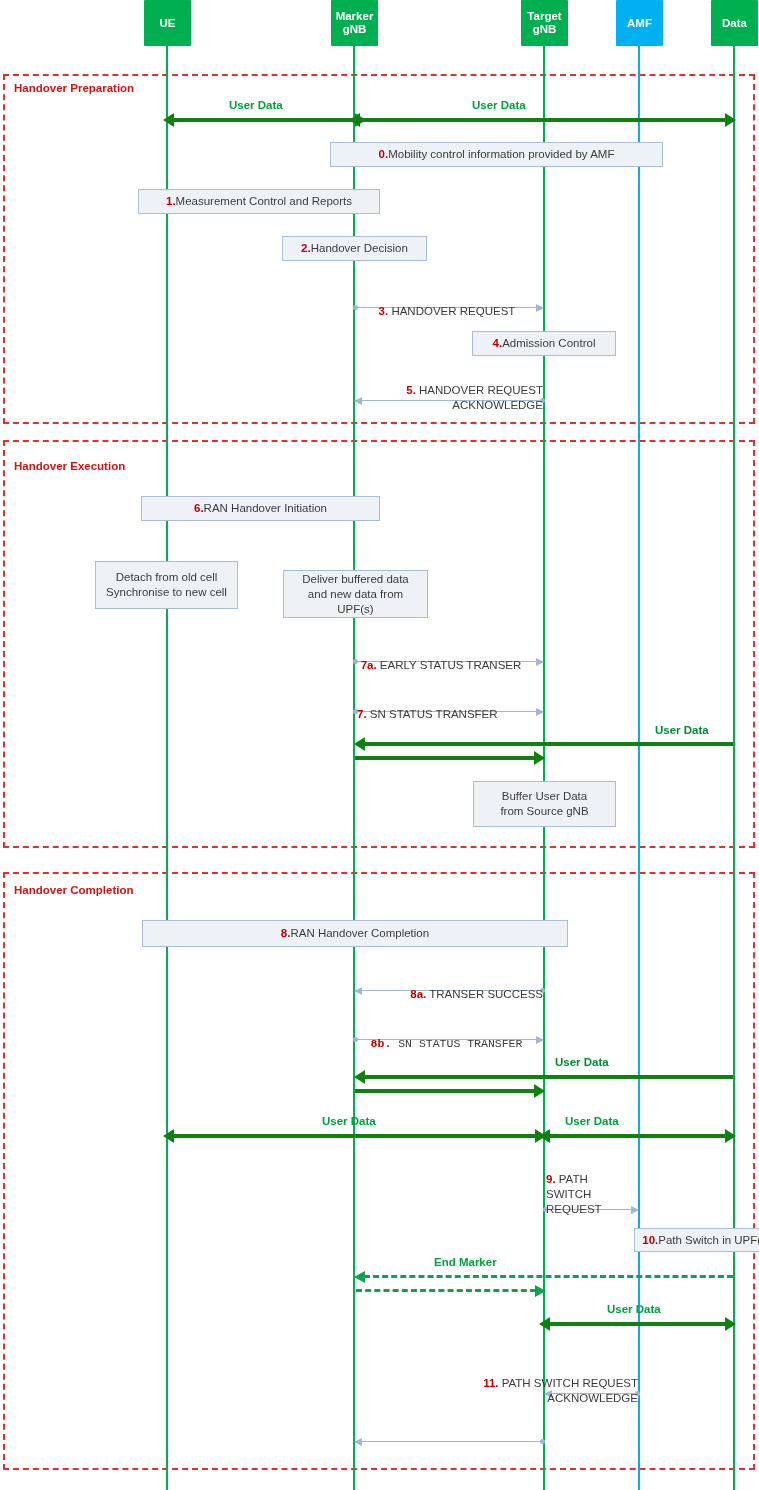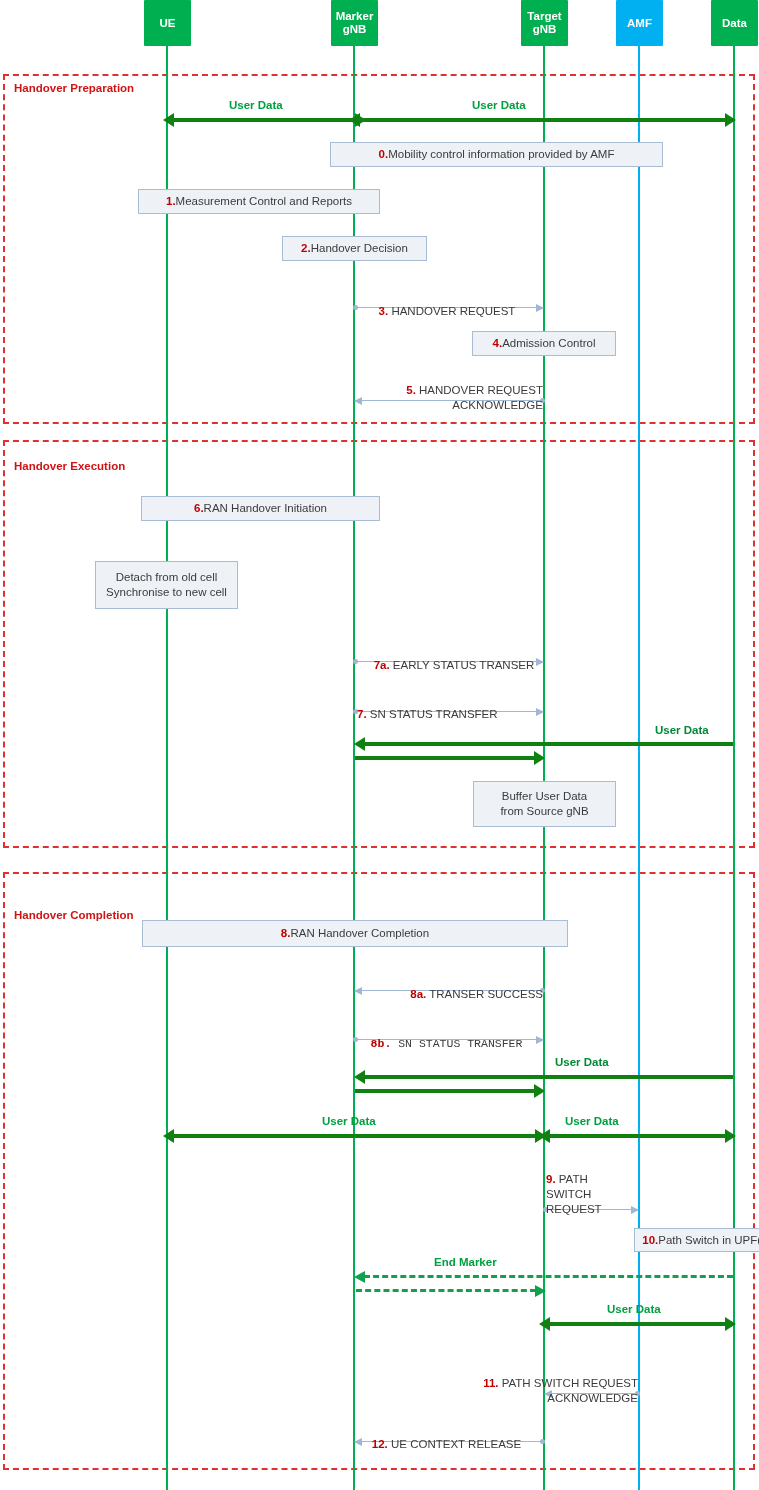--- a/index.html
+++ b/index.html
@@ -85,21 +85,21 @@
 
 <div id="diagram">
 
   <div class="phase" style="top:74px;height:350px;"></div>
   <div class="phase-title" style="left:14px;top:82px;">Handover Preparation</div>
 
   <div class="phase" style="top:440px;height:408px;"></div>
   <div class="phase-title" style="left:14px;top:460px;">Handover Execution</div>
 
   <div class="phase" style="top:872px;height:598px;"></div>
-  <div class="phase-title" style="left:14px;top:884px;margin-top:25px;">Handover Completion</div>
+  <div class="phase-title" style="left:14px;top:884px;">Handover Completion</div>
 
   <div class="lifeline green" style="left:166px;"></div>
   <div class="lifeline green" style="left:353px;"></div>
   <div class="lifeline green" style="left:543px;"></div>
   <div class="lifeline blue" style="left:638px;"></div>
   <div class="lifeline green" style="left:733px;"></div>
 
   <div class="actor-head green" style="left:144px;top:0;">
     <span class="actor-label">UE</span>
   </div>
@@ -170,26 +170,30 @@
   <div class="abox" style="left:141px;top:496px;width:239px;height:25px;">
     <span class="num">6.</span>
     <span style="white-space:pre-line;"> RAN Handover Initiation</span>
   </div>
 
   <div class="abox" style="left:95px;top:561px;width:143px;height:48px;">
     <span style="white-space:pre-line;">Detach from old cell
 Synchronise to new cell</span>
   </div>
 
+  <div class="abox" style="left:283px;top:570px;width:145px;height:48px;">
+    <span style="white-space:pre-line;">Deliver buffered data
+and new data from UPF(s)</span>
+  </div>
 
   <div class="ctrl" style="left:355px;top:661px;width:188px;">
     <span class="dot l"></span>
     <span class="head r"></span>
   </div>
-  <div class="ctrl-label center" style="left:360px;top:643px;width:188px;">
+  <div class="ctrl-label center" style="left:347px;top:643px;width:188px;">
     <span class="num">7a.</span><span> EARLY STATUS TRANSER</span>
   </div>
 
   <div class="ctrl" style="left:355px;top:711px;width:188px;">
     <span class="dot l"></span>
     <span class="head r"></span>
   </div>
   <div class="ctrl-label left" style="left:357px;top:692px;width:200px;">
     <span class="num">7.</span><span> SN STATUS TRANSFER</span>
   </div>
@@ -286,17 +290,14 @@
   </div>
   <div class="ctrl-label right" style="left:448px;top:1361px;width:190px;">
     <span class="num">11.</span><span style="white-space:pre-line;"> PATH SWITCH REQUEST
 ACKNOWLEDGE</span>
   </div>
 
   <div class="ctrl" style="left:355px;top:1441px;width:188px;">
     <span class="head l"></span>
     <span class="dot r"></span>
   </div>
-  <div class="ctrl-label center" style="left:350px;top:1422px;width:193px;">
-    <span class="num">12.</span><span> UE CONTEXT RELEASE</span>
-  </div>
 
 </div>
 
 </body></html>

